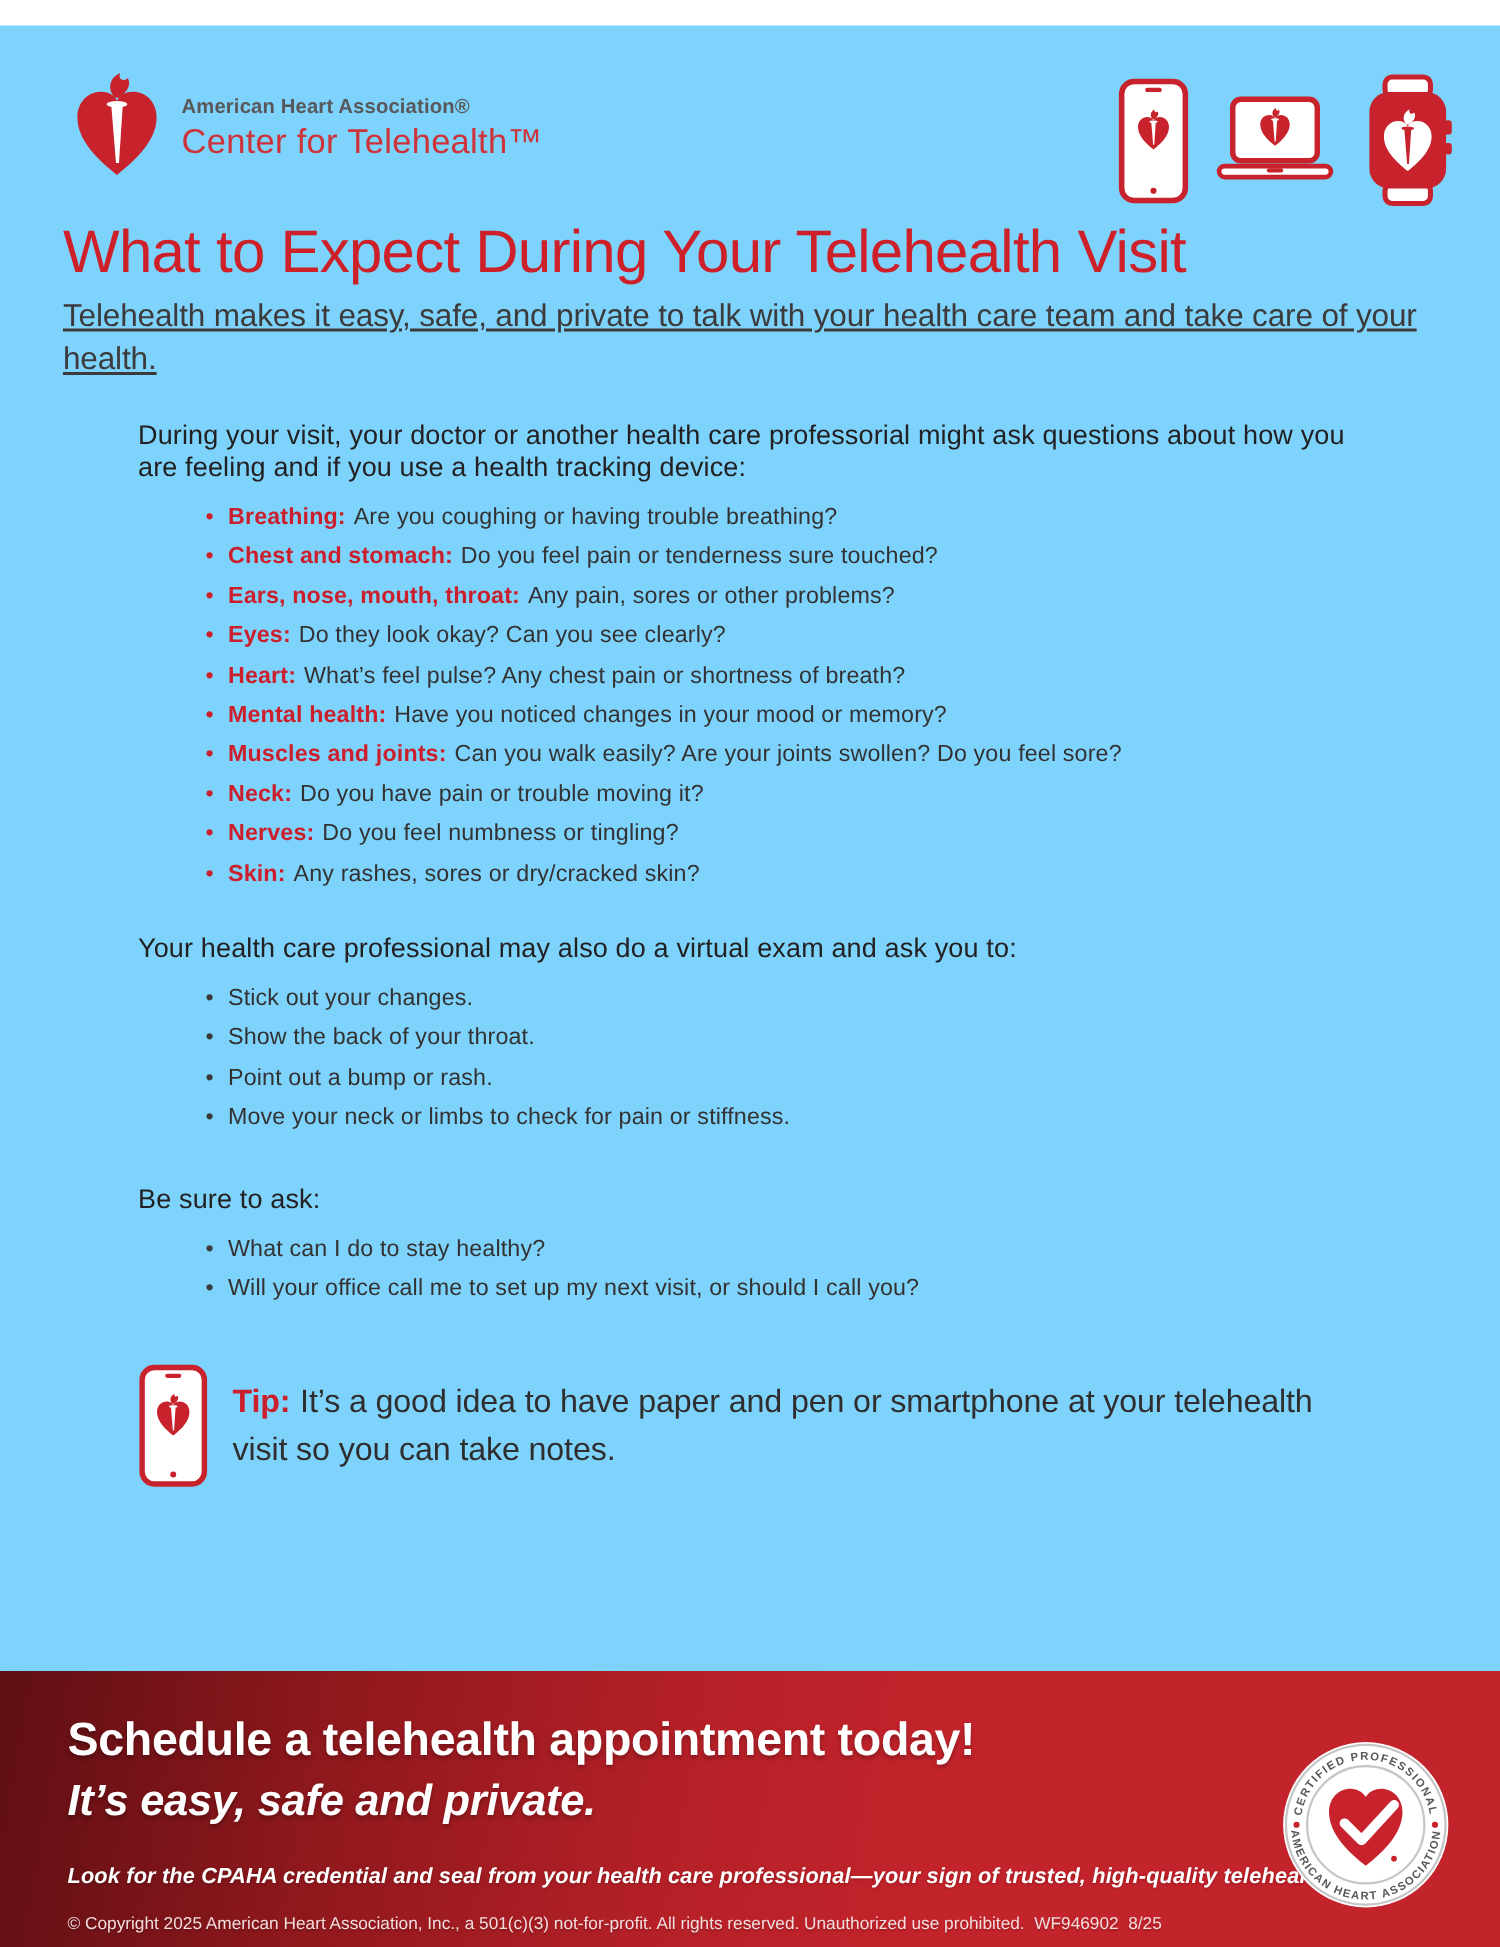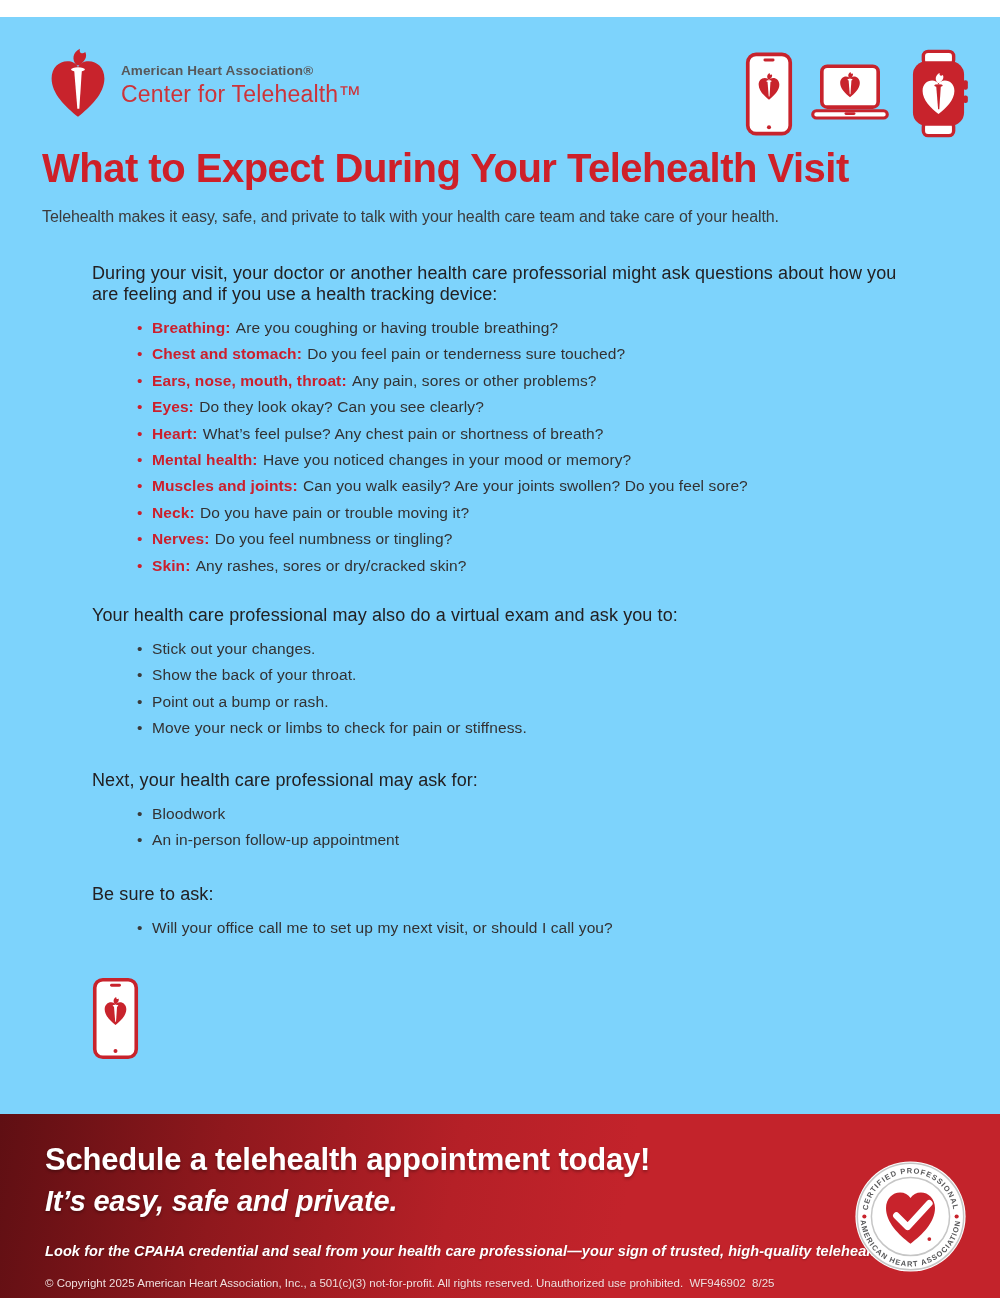--- a/index.html
+++ b/index.html
@@ -15,26 +15,26 @@
     padding:30px 30px 0 45px; height:115px;
   }
   .brand { display:flex; align-items:flex-start; gap:10px; }
   .logo-heart { width:66px; height:72px; flex:0 0 auto; }
   .brand-text { padding-top:16px; }
   .org { font-size:13.5px; font-weight:bold; color:#58585a; letter-spacing:.1px; }
   .brandname { font-size:23px; color:#cd3339; margin-top:3px; letter-spacing:.2px; }
   .devices { display:flex; align-items:center; gap:17px; padding-top:2px; }
   
   h1.title {
-    margin:14px 42px 0 42px; font-size:40px; line-height:44px; font-weight:bold;
+    margin:14px 42px 0 42px; font-size:40px; line-height:44px; font-weight:normal;
     color:#ce2029; letter-spacing:-0.5px;
   }
   .subtitle {
     margin:6px 42px 0 42px; max-width:905px;
-    font-size:16px; line-height:41px; color:#3c3a3b; letter-spacing:-0.1px;
+    font-size:21px; line-height:29px; color:#3c3a3b; letter-spacing:-0.1px;text-decoration:underline;
   }
   
   .content { margin:26px 40px 0 92px; }
   .sec-h {
     font-size:18px; line-height:21px; font-weight:normal; color:#232022;
     max-width:822px; letter-spacing:.1px;
   }
   section ul { list-style:none; margin:10px 0 0 0; padding-left:60px; }
   section li {
     position:relative; font-size:15.5px; line-height:26.4px; color:#333132;
@@ -158,45 +158,40 @@
     <section class="sec-2">
       <h2 class="sec-h">Your health care professional may also do a virtual exam and ask you to:</h2>
       <ul>
         <li><span class="lbl"></span><span class="txt">Stick out your changes.</span></li>
         <li><span class="lbl"></span><span class="txt">Show the back of your throat.</span></li>
         <li><span class="lbl"></span><span class="txt">Point out a bump or rash.</span></li>
         <li><span class="lbl"></span><span class="txt">Move your neck or limbs to check for pain or stiffness.</span></li>
       </ul>
     </section>
 
-    <section class="sec-3">
-      <h2 class="sec-h">Next, your health care professional may ask for:</h2>
-      <ul>
-        <li><span class="lbl"></span><span class="txt">Bloodwork</span></li>
-        <li><span class="lbl"></span><span class="txt">An in-person follow-up appointment</span></li>
-      </ul>
-    </section>
 
     <section class="sec-4">
       <h2 class="sec-h">Be sure to ask:</h2>
       <ul>
+        <li><span class="lbl"></span><span class="txt">What can I do to stay healthy?</span></li>
         <li><span class="lbl"></span><span class="txt">Will your office call me to set up my next visit, or should I call you?</span></li>
       </ul>
     </section>
   </main>
 
   <div class="tip">
     <svg class="tip-icon" viewBox="0 0 52 92">
       <rect x="3" y="3" width="46" height="86" rx="9" fill="#ffffff" stroke="#c8232c" stroke-width="4"></rect>
       <rect x="20" y="7.5" width="12" height="3.2" rx="1.6" fill="#c8232c"></rect>
       <circle cx="26" cy="82" r="2.2" fill="#c8232c"></circle>
       <g transform="translate(11,22) scale(0.30)">
           <use href="#ahaHeartRed"></use>
         </g>
     </svg>
+    <p class="tip-text"><span class="tip-label">Tip:</span><span>It’s a good idea to have paper and pen or smartphone at your telehealth visit so you can take notes.</span></p>
   </div>
 
   <footer class="banner">
     <div class="b1">Schedule a telehealth appointment today!</div>
     <div class="b2">It’s easy, safe and private.</div>
     <div class="tagline">Look for the CPAHA credential and seal from your health care professional—your sign of trusted, high-quality telehealth care.</div>
     <div class="copyright">© Copyright 2025 American Heart Association, Inc., a 501(c)(3) not-for-profit. All rights reserved. Unauthorized use prohibited.&nbsp;&nbsp;WF946902&nbsp;&nbsp;8/25</div>
 
     <svg class="seal" viewBox="0 0 120 120">
       <defs>

